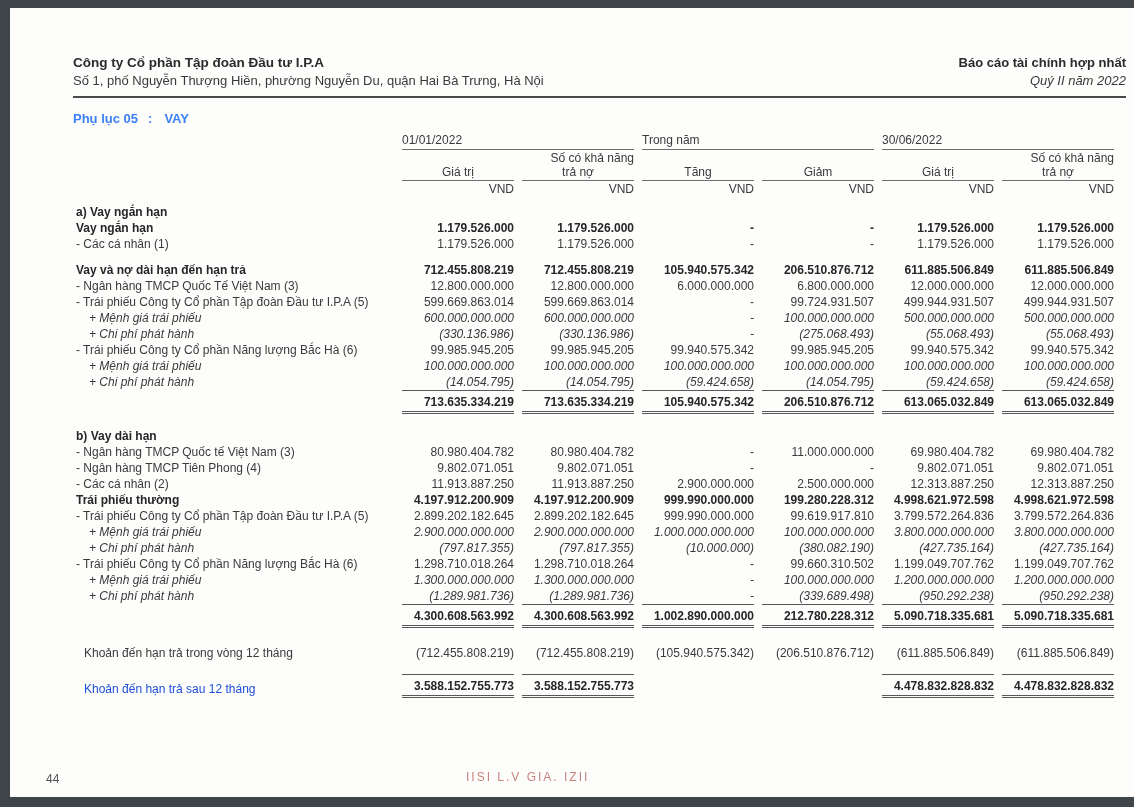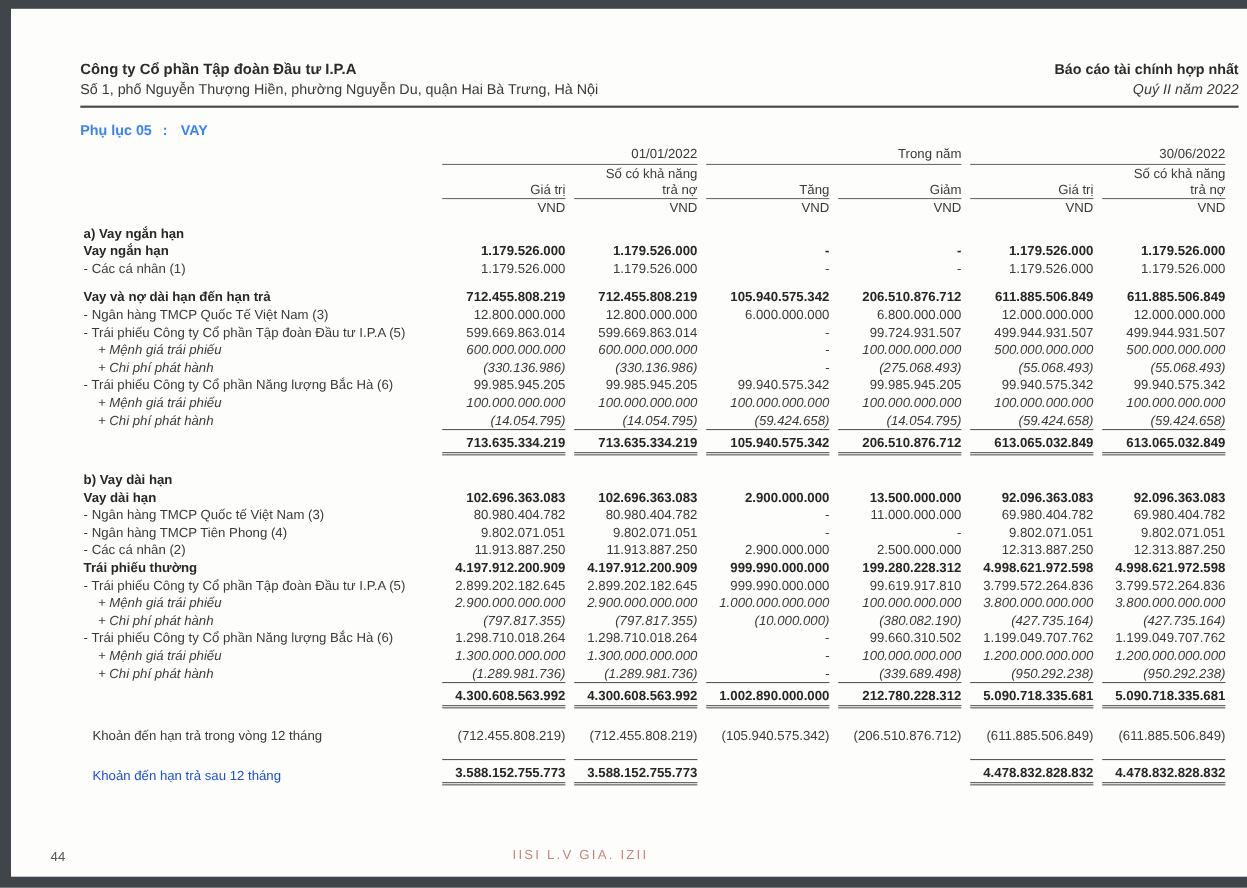--- a/index.html
+++ b/index.html
@@ -28,24 +28,24 @@
   
   table.loans{
     margin:6px 0 0 26px;
     border-collapse:separate;border-spacing:8px 0;
     font-size:12px;table-layout:fixed;
   }
   col.c-label{width:318px;}
   col.c-num{width:112px;}
   th{font-weight:normal;padding:0;line-height:15px;vertical-align:bottom;}
   td{padding:0;line-height:16px;vertical-align:bottom;}
-  tr.grp th{text-align:right;border-bottom:1px solid #6e6e6e;padding-bottom:1px;line-height:16px;}
+  tr.grp th{text-align:left;border-bottom:1px solid #6e6e6e;padding-bottom:1px;line-height:16px;}
   tr.grp th.nogline{border-bottom:none;}
   tr.subtop th{text-align:right;line-height:14px;padding-top:1px;}
-  tr.subhead th{text-align:right;border-bottom:1px solid #6e6e6e;padding-bottom:1px;line-height:14px;margin-top:28px;}
+  tr.subhead th{text-align:center;border-bottom:1px solid #6e6e6e;padding-bottom:1px;line-height:14px;margin-top:28px;}
   tr.subhead th.noline{border-bottom:none;}
   tr.unitrow td{text-align:right;line-height:15px;padding-top:1px;}
   td.lbl{text-align:left;white-space:nowrap;overflow:visible;}
   td.num{text-align:right;white-space:nowrap;}
   td.sp{padding:0;line-height:0;font-size:0;}
   .ind1{padding-left:13px;}
   .ind2{padding-left:8px;}
   tr.sect td,tr.bold td{font-weight:bold;color:#262626;}
   tr.ital td{font-style:italic;}
   tr.total td{font-weight:bold;color:#262626;padding-top:3px;padding-bottom:1px;}
@@ -245,29 +245,20 @@
         </tr>
         <tr class="sect">
           <td class="lbl">b) Vay dài hạn</td>
           <td class="num"></td>
           <td class="num"></td>
           <td class="num"></td>
           <td class="num"></td>
           <td class="num"></td>
           <td class="num"></td>
         </tr>
-        <tr class="bold">
-          <td class="lbl">Vay dài hạn</td>
-          <td class="num">102.696.363.083</td>
-          <td class="num">102.696.363.083</td>
-          <td class="num">2.900.000.000</td>
-          <td class="num">13.500.000.000</td>
-          <td class="num">92.096.363.083</td>
-          <td class="num">92.096.363.083</td>
-        </tr>
         <tr class="norm">
           <td class="lbl">- Ngân hàng TMCP Quốc tế Việt Nam (3)</td>
           <td class="num">80.980.404.782</td>
           <td class="num">80.980.404.782</td>
           <td class="num">-</td>
           <td class="num">11.000.000.000</td>
           <td class="num">69.980.404.782</td>
           <td class="num">69.980.404.782</td>
         </tr>
         <tr class="norm">

